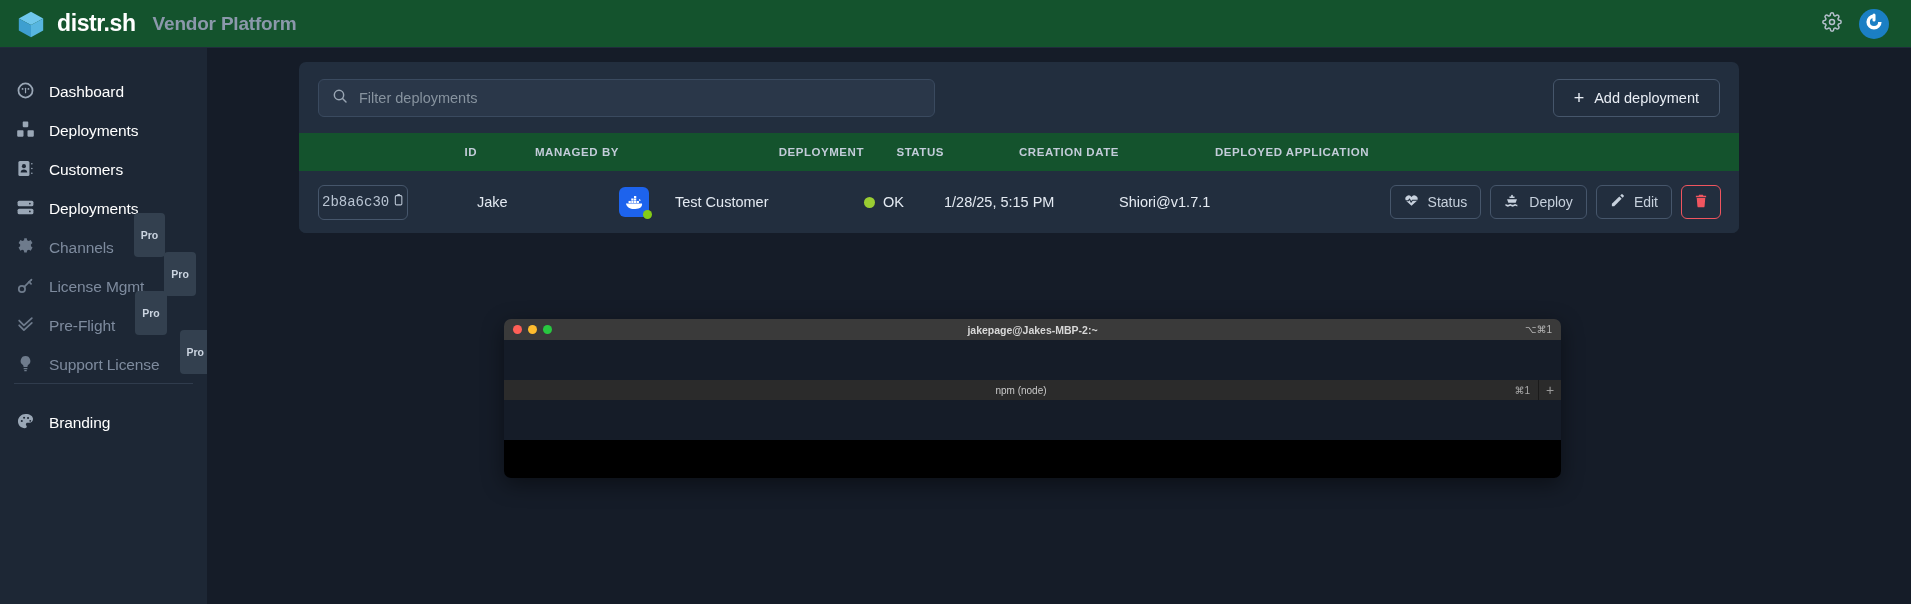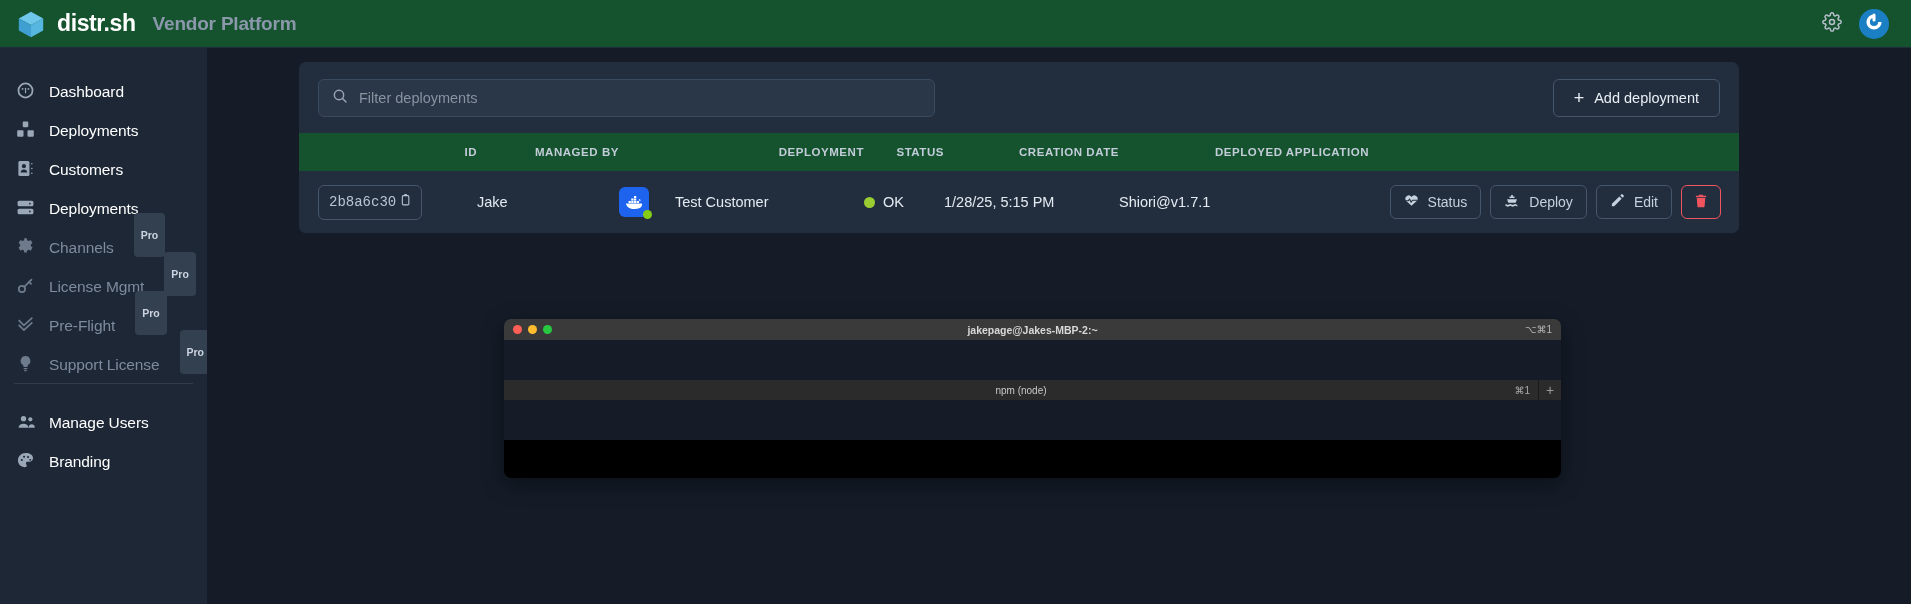--- a/index.html
+++ b/index.html
@@ -113,21 +113,21 @@
   .c-mgr    { width: 142px; flex: 0 0 142px; }
   .c-dep    { width: 245px; flex: 0 0 245px; }
   .c-status { width: 80px;  flex: 0 0 80px; }
   .c-date   { width: 175px; flex: 0 0 175px; }
   .c-app    { width: 250px; flex: 0 0 250px; }
   .c-act    { flex: 1; display: flex; align-items: center; justify-content: flex-end; gap: 9px; padding-right: 18px; }
 
   .id-chip {
     display: inline-flex; align-items: center; gap: 2px;
     border: 1px solid #46566b; border-radius: 6px;
-    padding: 8px 10px;
+    padding: 8px 3px;
     color: #b9c4d2; font-size: 14px;
     font-family: "Liberation Mono", monospace;
     cursor: pointer;
   }
   .cell-txt { color: #e4eaf2; font-size: 14.5px; }
   .dep-cell { display: flex; align-items: center; gap: 26px; }
   .docker-avatar {
     position: relative; width: 30px; height: 30px; border-radius: 6px;
     background: #1d63ed; display: flex; align-items: center; justify-content: center;
     flex: 0 0 30px;
@@ -333,31 +333,20 @@
             <rect x="9.5" y="17.6" width="5" height="1.8" rx="0.9"></rect>
             <rect x="10.3" y="20.2" width="3.4" height="1.6" rx="0.8"></rect>
           </svg>
         </span>
         <span class="nav-label">Support License</span>
         <span class="pro-badge">Pro</span>
       </div>
 
       <div class="nav-sep"></div>
 
-      <div class="nav-item">
-        <span class="nav-ico">
-          <svg width="20" height="20" viewBox="0 0 24 24" fill="#9aa7b6">
-            <circle cx="9" cy="8" r="3.2"></circle>
-            <path d="M3 19c0-3.2 2.7-5 6-5s6 1.8 6 5z"></path>
-            <circle cx="17.2" cy="8.8" r="2.5"></circle>
-            <path d="M15 19c0-2.6 1.6-4.2 4-4.2 1.9 0 3.4 1 3.4 3.2V19z"></path>
-          </svg>
-        </span>
-        <span class="nav-label">Manage Users</span>
-      </div>
 
       <div class="nav-item">
         <span class="nav-ico">
           <svg width="19" height="19" viewBox="0 0 24 24" fill="#9aa7b6">
             <path d="M12 2.5C6.7 2.5 2.5 6.6 2.5 11.8c0 5 3.8 8.7 8.6 8.7 1.5 0 2.5-.9 2.5-2.1 0-.6-.2-1-.6-1.4-.3-.4-.5-.8-.5-1.3 0-1.1.9-2 2.1-2h2.1c2.8 0 4.8-2 4.8-4.8 0-3.9-4-6.4-9.5-6.4z"></path>
             <circle cx="7.3" cy="11.4" r="1.3" fill="#1d2735"></circle>
             <circle cx="10.2" cy="7.3" r="1.3" fill="#1d2735"></circle>
             <circle cx="15.2" cy="7.6" r="1.3" fill="#1d2735"></circle>
             <circle cx="18" cy="11.2" r="1.2" fill="#1d2735"></circle>
           </svg>

